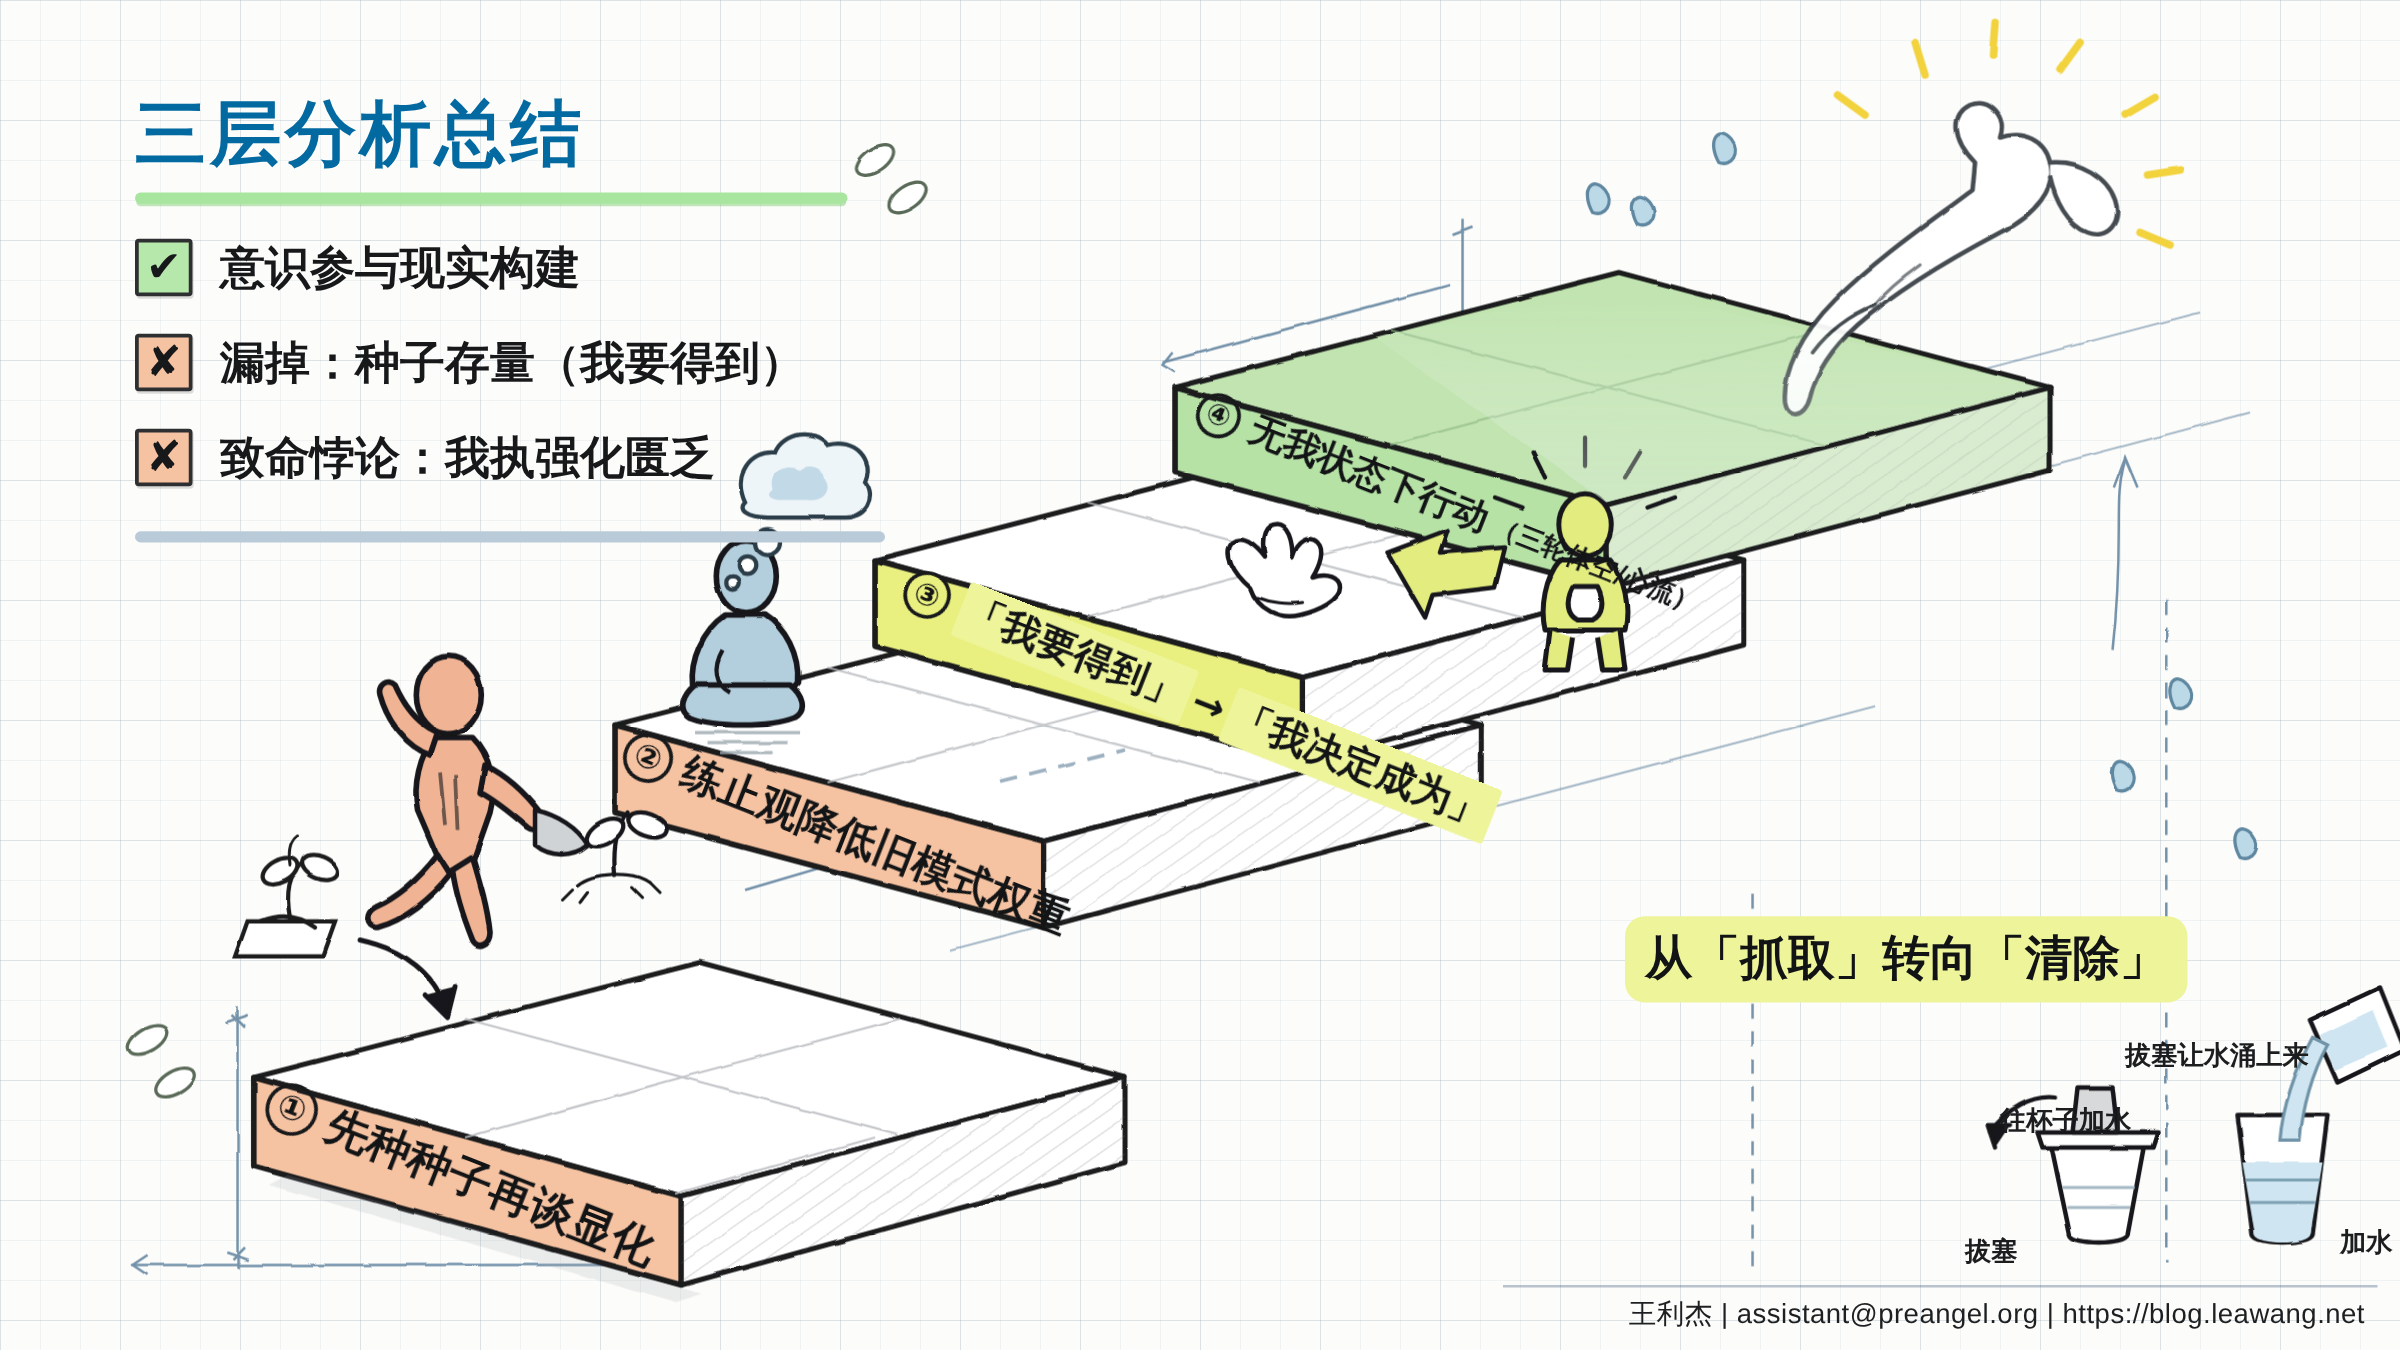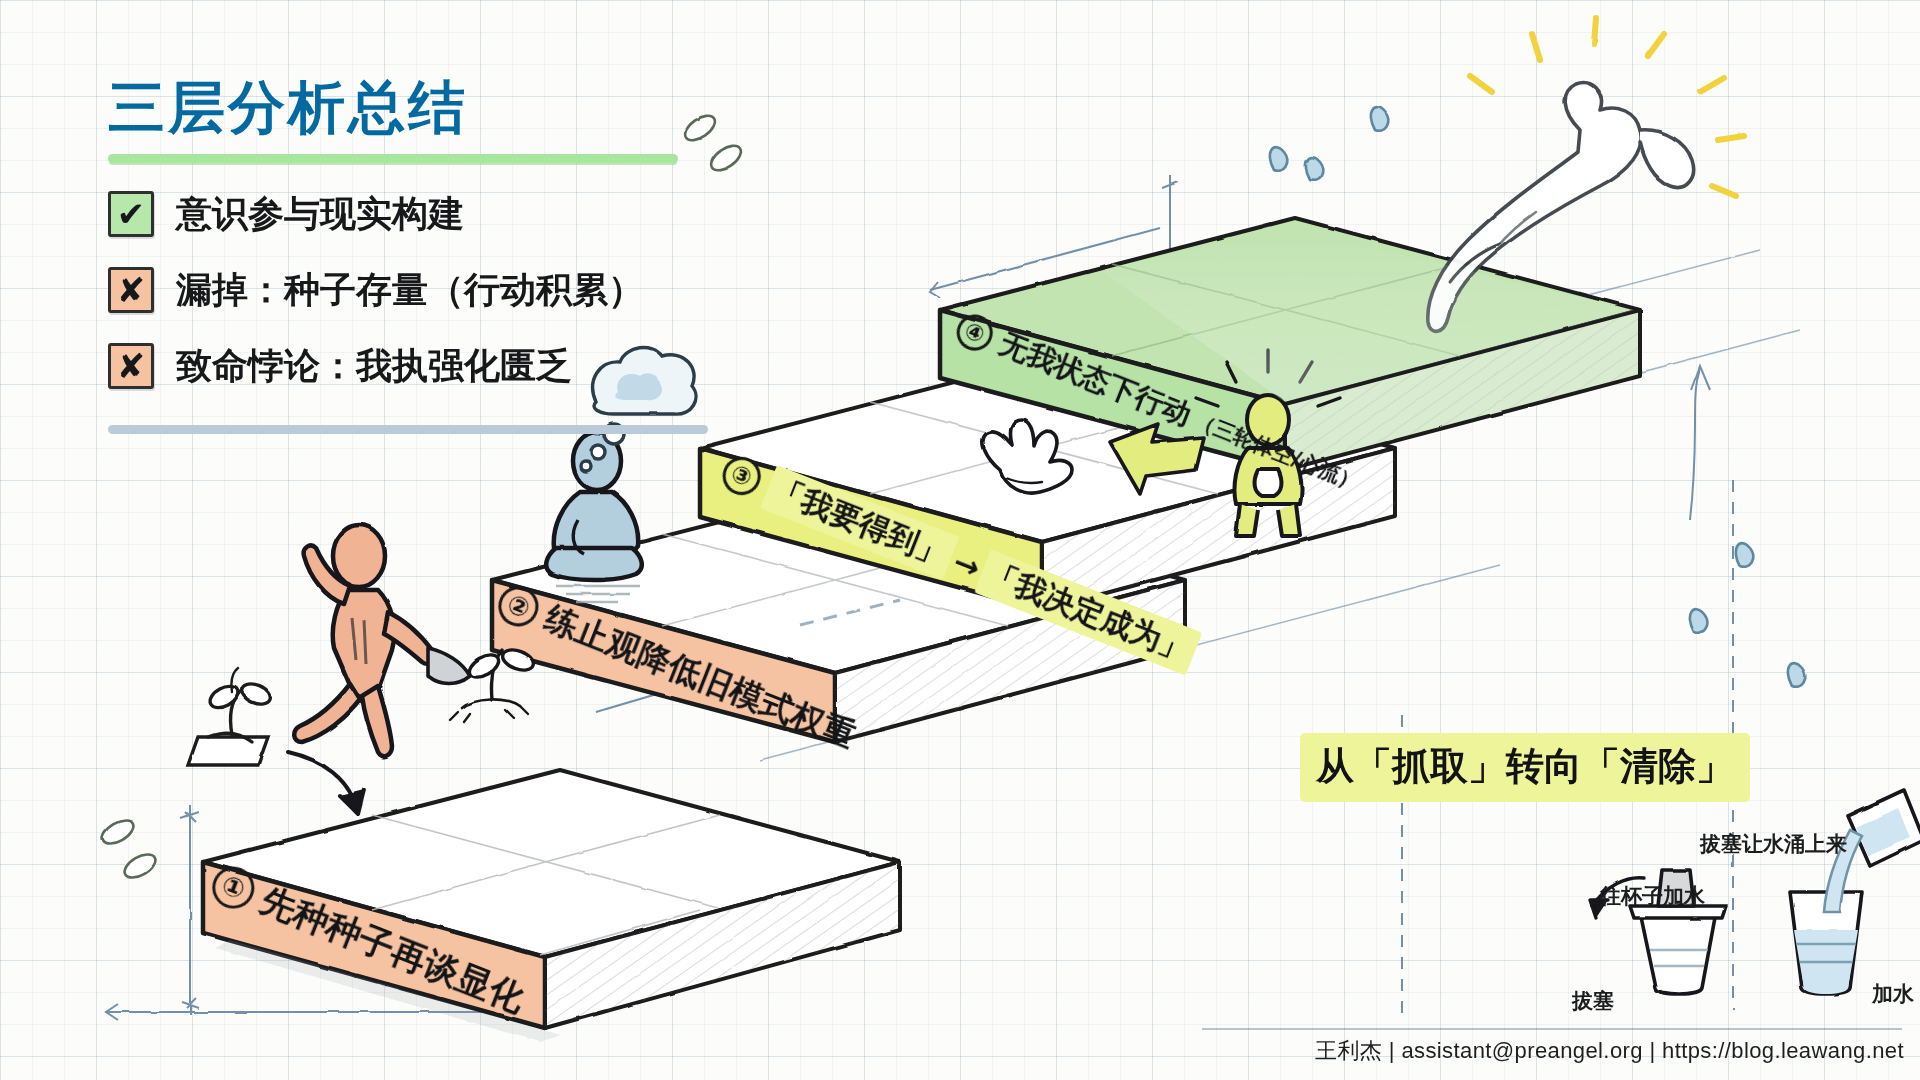--- a/index.html
+++ b/index.html
@@ -85,39 +85,39 @@
   #lbl4 .num-circle { width: 36px; height: 36px; font-size: 23px; }
   #lbl4 .sub { font-size: 21px; font-weight: 700; margin-left: 6px; }
 
   .hl-yellow {
     background: #eef49a; padding: 2px 5px; border-radius: 3px;
   }
 
   
   #callout {
     position: absolute; left: 1300px; top: 733px;
-    background: #eef49a; padding: 8px 16px 10px; border-radius: 5px;
+    background: #eef49a; padding: 8px 16px 10px; border-radius: 16px;
     font-family: "DejaVu Sans", "Liberation Sans", sans-serif;
     font-size: 38px; font-weight: 700; color: #121315; white-space: nowrap;
   }
 
   
   .cup-text {
     position: absolute;
     font-family: "DejaVu Sans", "Liberation Sans", sans-serif;
     font-size: 21px; font-weight: 700; color: #1b1d1f; white-space: nowrap; margin-top: 32px;
   }
   #cup-lbl-top    { left: 1700px; top: 798px; }
   #cup-lbl-mid    { left: 1600px; top: 850px; text-align: right; }
   #cup-lbl-plug   { left: 1572px; top: 955px; }
   #cup-lbl-water  { left: 1872px; top: 948px; }
 
   
   #footer {
-    position: absolute; right: 16px; bottom: 14px;
+    position: absolute; right: 28px; bottom: 14px;
     font-family: "Liberation Sans", sans-serif;
     font-size: 22px; color: #1d1f21; letter-spacing: .4px; margin-top: 21px;
   }
   #footer-rule {
     position: absolute; right: 18px; bottom: 50px; width: 700px; height: 2px;
     background: rgba(60,90,120,.35);
   }
 </style>
 </head>
 <body>
@@ -375,21 +375,21 @@
       <div class="chk-box ok">
         <span class="chk-glyph">✔</span>
       </div>
       <div class="check-text">意识参与现实构建</div>
     </div>
 
     <div class="check-row">
       <div class="chk-box no">
         <span class="chk-glyph">✘</span>
       </div>
-      <div class="check-text">漏掉：种子存量（行动积累）</div>
+      <div class="check-text">漏掉：种子存量（我要得到）</div>
     </div>
 
     <div class="check-row">
       <div class="chk-box no">
         <span class="chk-glyph">✘</span>
       </div>
       <div class="check-text">致命悖论：我执强化匮乏</div>
     </div>
 
     <div id="header-rule-bottom"></div>

